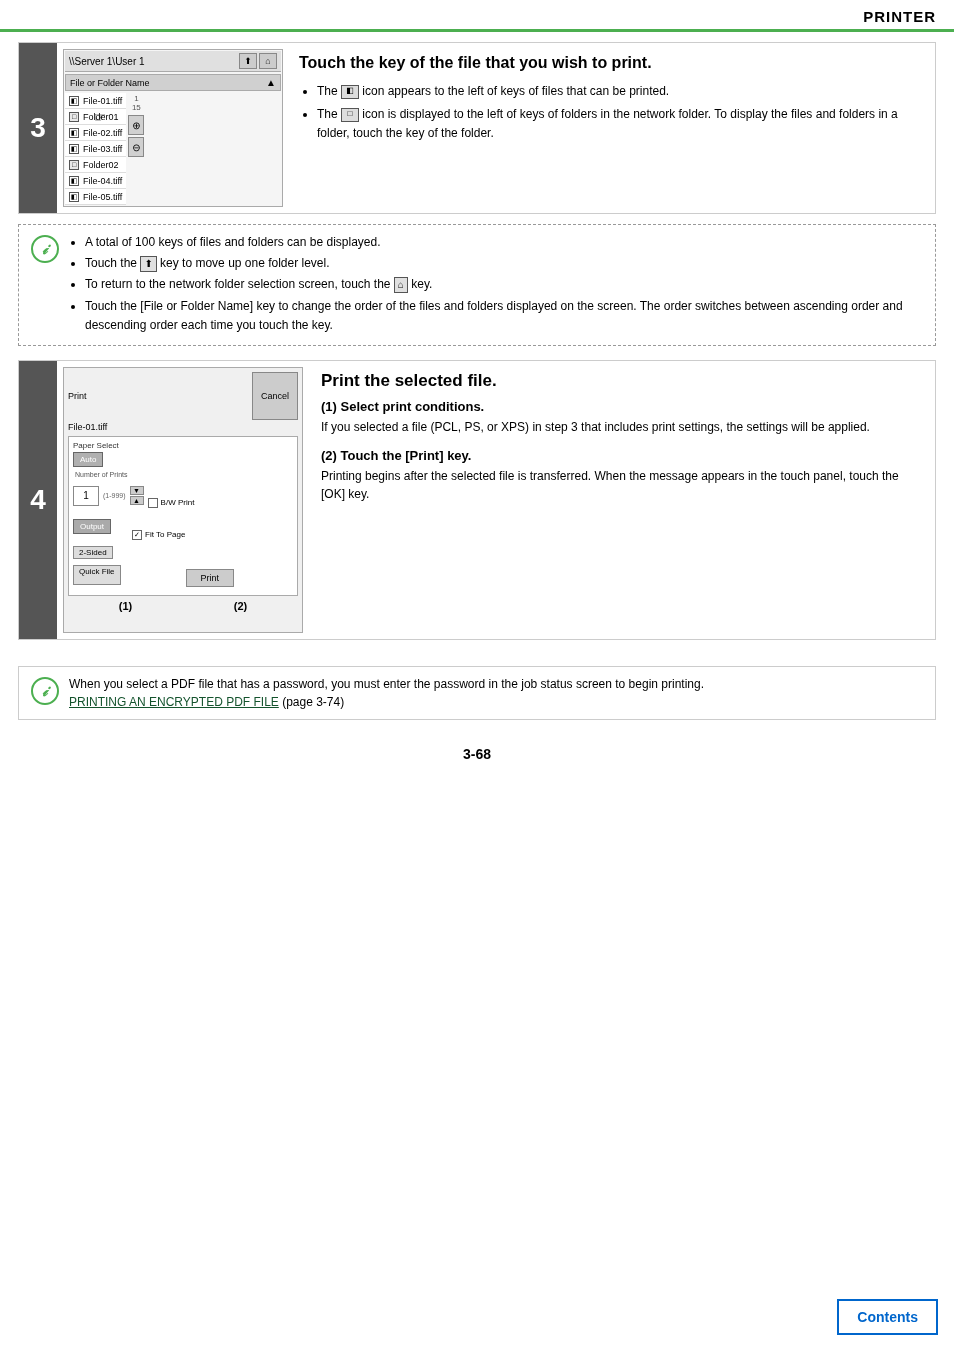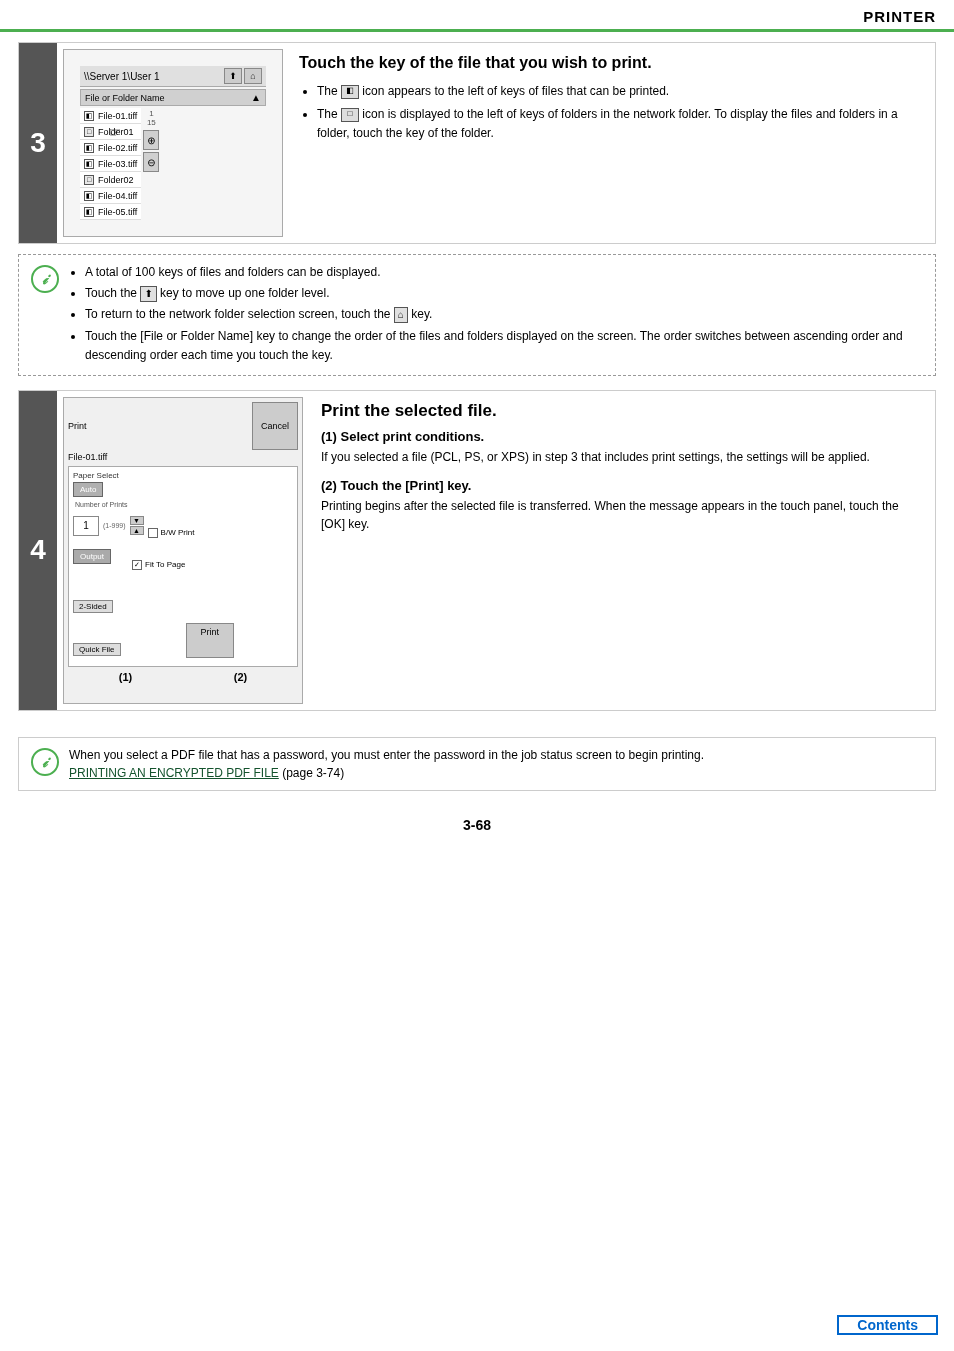--- a/index.html
+++ b/index.html
@@ -57,21 +57,21 @@
       padding: 6px;
       gap: 10px;
     }
 
     
     .ui-panel {
       width: 196px;
       min-width: 220px;
       border: 1px solid #aaa;
       background: #f5f5f5;
-      padding: 16px;
+      padding: 1px;
       font-size: 10px;
     }
 
     .ui-panel .titlebar {
       background: #e0e0e0;
       display: flex;
       justify-content: space-between;
       align-items: center;
       padding: 2px 4px;
       font-size: 10px;
@@ -349,21 +349,20 @@
     }
 
     .print-panel .twosided-btn, .print-panel .quickfile-btn {
       background: #ddd;
       border: 1px solid #888;
       padding: 1px 5px;
       font-size: 8px;
       display: inline-block;
       margin-bottom: 2px;
       cursor: pointer;
-      margin-top: 24px;
     }
 
     .print-panel .print-btn {
       background: #ccc;
       border: 1px solid #888;
       padding: 3px 14px;
       font-size: 9px;
       display: block;
       margin: 0 auto;
       margin-top: 4px;
@@ -445,21 +444,21 @@
       padding: 8px 0;
     }
 
     
     .contents-btn {
       position: absolute;
       bottom: 16px;
       right: 16px;
       background: #fff;
       border: 2px solid #0066cc;
-      padding: 0 18px;
+      padding: 8px 18px;
       font-size: 14px;
       color: #0066cc;
       font-weight: bold;
       cursor: pointer;
     }
 
     
     .num-prints-label {
       font-size: 7px;
       color: #555;

